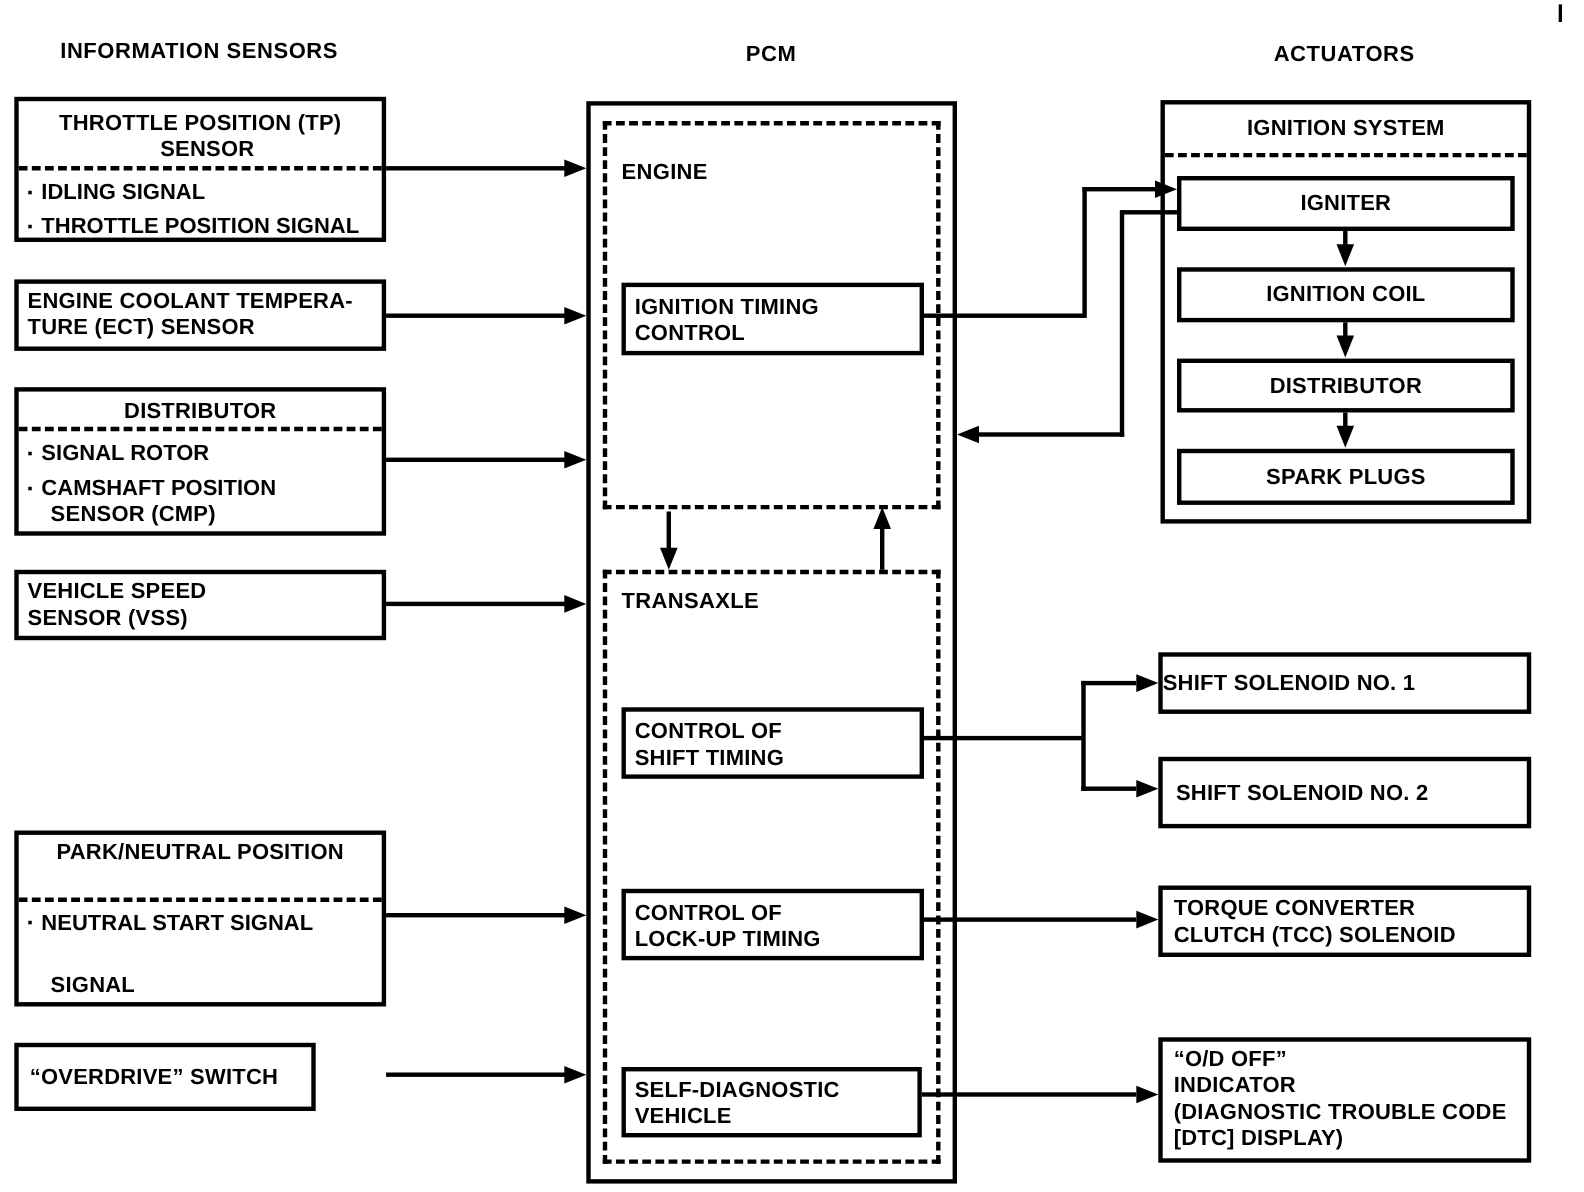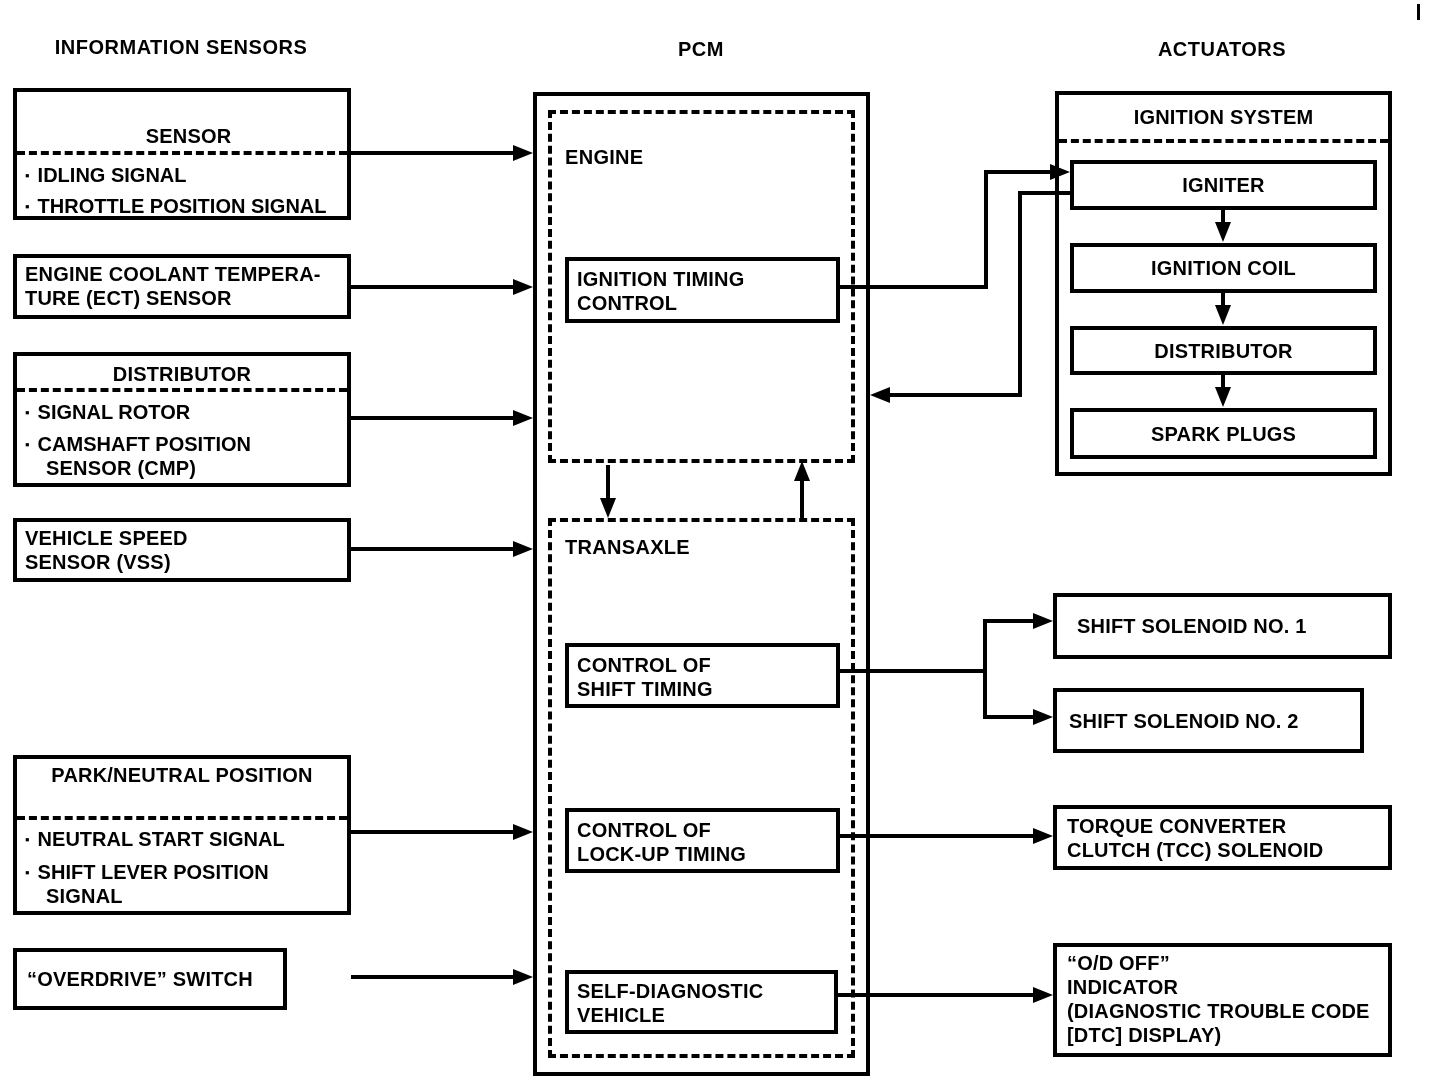--- a/index.html
+++ b/index.html
@@ -30,20 +30,21 @@
 </head>
 <body>
 
 <div class="page">
 
   <div class="hdr" style="left:31px;top:36px;width:300px;">INFORMATION SENSORS</div>
   <div class="hdr" style="left:641px;top:38px;width:120px;">PCM</div>
   <div class="hdr" style="left:1122px;top:38px;width:200px;">ACTUATORS</div>
 
   <div class="box" style="left:13px;top:88px;width:338px;height:132px;">
+    <div class="t center abs" style="left:0;right:0;top:8px;">THROTTLE POSITION (TP)</div>
     <div class="t center abs" style="left:0;right:0;top:32px;padding-left:13px;">SENSOR</div>
     <div class="divider" style="top:59px;"></div>
     <div class="bullet" style="left:8px;top:71px;">IDLING SIGNAL</div>
     <div class="bullet" style="left:8px;top:102px;">THROTTLE POSITION SIGNAL</div>
   </div>
 
   <div class="box" style="left:13px;top:254px;width:338px;height:65px;">
     <div class="t abs" style="left:8px;top:4px;text-align:right;">ENGINE COOLANT TEMPERA-</div>
     <div class="t abs" style="left:8px;top:28px;">TURE (ECT) SENSOR</div>
   </div>
@@ -58,21 +59,20 @@
 
   <div class="box" style="left:13px;top:518px;width:338px;height:64px;">
     <div class="t abs" style="left:8px;top:4px;">VEHICLE SPEED</div>
     <div class="t abs" style="left:8px;top:28px;">SENSOR (VSS)</div>
   </div>
 
   <div class="box" style="left:13px;top:755px;width:338px;height:160px;">
     <div class="t center abs" style="left:0;right:0;top:4px;">PARK/NEUTRAL POSITION</div>
     <div class="divider" style="top:57px;"></div>
     <div class="bullet" style="left:8px;top:68px;">NEUTRAL START SIGNAL</div>
-    <div class="bullet" style="left:8px;top:101px;">SHIFT LEVER POSITION</div>
     <div class="t abs" style="left:29px;top:125px;">SIGNAL</div>
   </div>
 
   <div class="box vflex" style="left:13px;top:948px;width:274px;height:62px;padding-left:10px;">
     <div class="t">“OVERDRIVE” SWITCH</div>
   </div>
 
   <div class="box" style="left:533px;top:92px;width:337px;height:984px;background:transparent;"></div>
 
   <div class="dbox" style="left:548px;top:110px;width:307px;height:353px;"></div>
@@ -124,24 +124,24 @@
     <div class="t">SPARK PLUGS</div>
   </div>
 
   <div class="vl" style="left:1221px;top:210px;height:14px;"></div>
   <div class="ah-d" style="left:1215px;top:222px;"></div>
   <div class="vl" style="left:1221px;top:293px;height:14px;"></div>
   <div class="ah-d" style="left:1215px;top:305px;"></div>
   <div class="vl" style="left:1221px;top:375px;height:14px;"></div>
   <div class="ah-d" style="left:1215px;top:387px;"></div>
 
-  <div class="box vflex" style="left:1053px;top:593px;width:339px;height:66px;padding-left:20px;">
+  <div class="box vflex" style="left:1053px;top:593px;width:339px;height:56px;padding-left:0;">
     <div class="t">SHIFT SOLENOID NO. 1</div>
   </div>
-  <div class="box vflex" style="left:1053px;top:688px;width:311px;height:65px;padding-left:12px;">
+  <div class="box vflex" style="left:1053px;top:688px;width:339px;height:65px;padding-left:12px;">
     <div class="t">SHIFT SOLENOID NO. 2</div>
   </div>
 
   <div class="box" style="left:1053px;top:805px;width:339px;height:65px;">
     <div class="t abs" style="left:10px;top:5px;">TORQUE CONVERTER</div>
     <div class="t abs" style="left:10px;top:29px;">CLUTCH (TCC) SOLENOID</div>
   </div>
 
   <div class="box" style="left:1053px;top:943px;width:339px;height:114px;">
     <div class="t abs" style="left:10px;top:4px;">“O/D OFF”</div>

